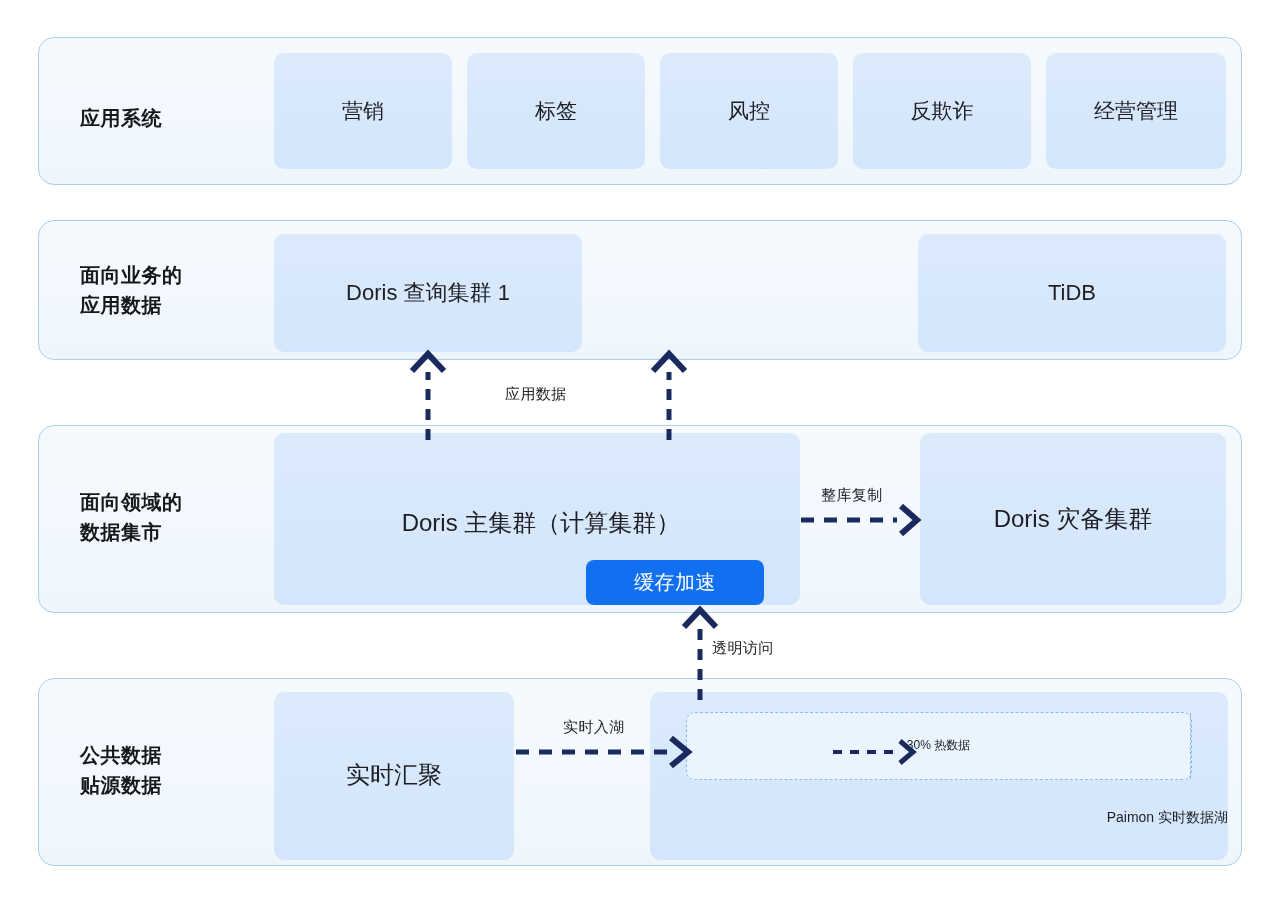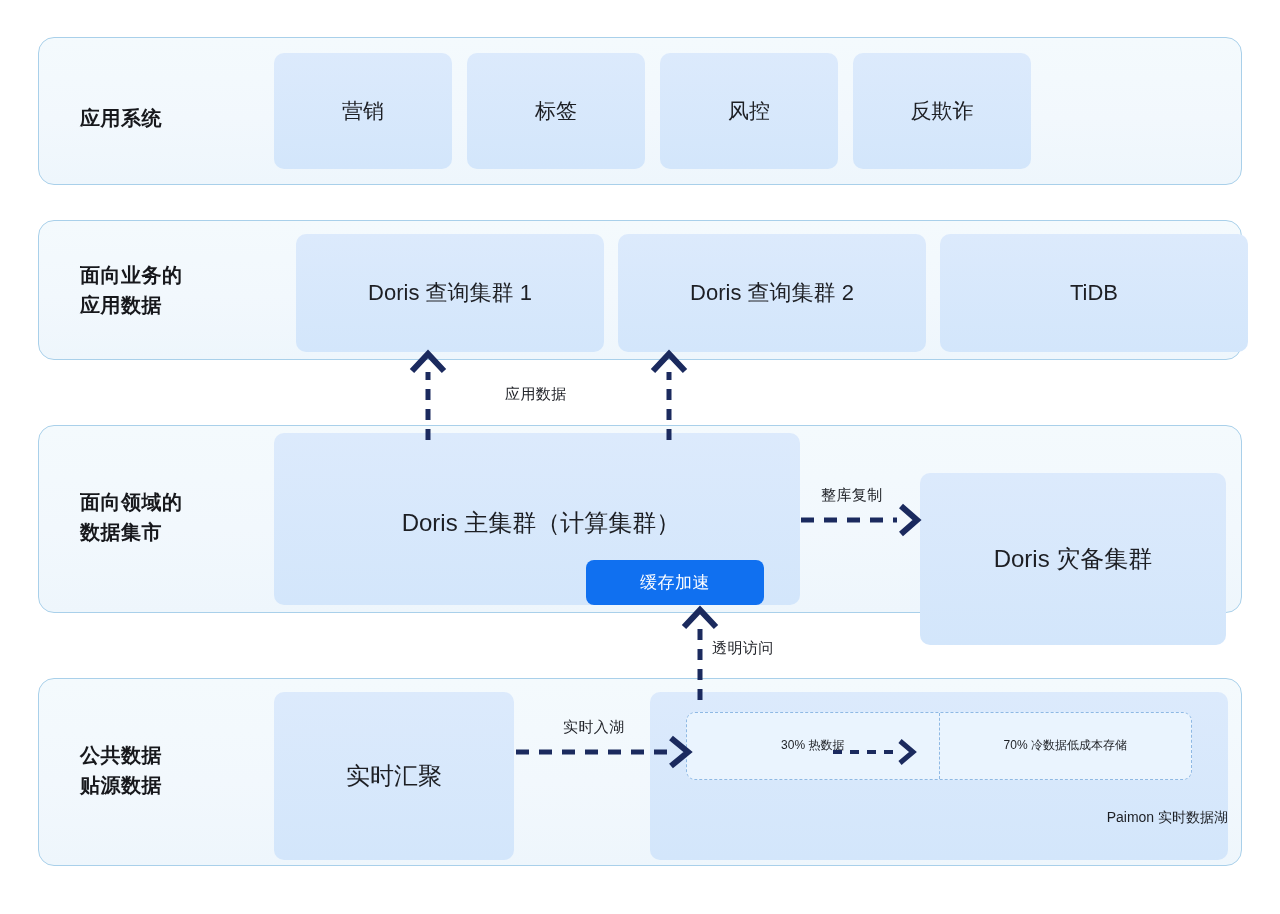--- a/index.html
+++ b/index.html
@@ -51,38 +51,38 @@
     border-radius: 10px;
     display: flex;
     align-items: center;
     justify-content: center;
     text-align: center;
     color: #1d1f24;
     font-size: 21px;
     line-height: 1.3;
   }
   .tile.app { font-size: 21px; }
-  .tile.big { font-size: 22px; margin-left: 22px; }
+  .tile.big { font-size: 22px; }
   .tile.huge { font-size: 24px; }
 
   
   .tile.mainbox {
     align-items: flex-start;
     padding-top: 74px;
     padding-left: 8px;
   }
 
   
   .badge {
     position: absolute;
     box-sizing: border-box;
     background: #1070f0;
     border-radius: 8px;
     color: #ffffff;
-    font-size: 17px;
+    font-size: 20px;
     display: flex;
     align-items: center;
     justify-content: center;
     letter-spacing: 0.5px;
   }
 
   
   .lake-panel {
     position: absolute;
     box-sizing: border-box;
@@ -151,65 +151,62 @@
   </div>
   <div class="tile app" style="left:467px; top:53px; width:178px; height:116px;">
     <span>标签</span>
   </div>
   <div class="tile app" style="left:660px; top:53px; width:178px; height:116px;">
     <span>风控</span>
   </div>
   <div class="tile app" style="left:853px; top:53px; width:178px; height:116px;align-items:center;">
     <span>反欺诈</span>
   </div>
+  <div class="tile app" style="left:1046px; top:53px; width:180px; height:116px;">
+    <span>经营管理</span>
+  </div>
 
   <div class="band" style="left:38px; top:220px; width:1204px; height:140px;"></div>
   <div class="band-label" style="top:260px;">面向业务的
 应用数据</div>
 
   <div class="tile big" style="left:274px; top:234px; width:308px; height:118px;">
     <span>Doris 查询集群 1</span>
   </div>
-  <div class="tile big" style="left:596px; top:234px; width:308px; height:118px;">
-    <span>Doris 查询集群 2</span>
-  </div>
   <div class="tile big" style="left:918px; top:234px; width:308px; height:118px;">
     <span>TiDB</span>
   </div>
 
   <div class="band" style="left:38px; top:425px; width:1204px; height:188px;"></div>
   <div class="band-label" style="top:487px;">面向领域的
 数据集市</div>
 
   <div class="tile huge mainbox" style="left:274px; top:433px; width:526px; height:172px;">
     <span>Doris 主集群（计算集群）</span>
   </div>
   <div class="badge" style="left:586px; top:560px; width:178px; height:45px;">
     <span>缓存加速</span>
   </div>
-  <div class="tile huge" style="left:920px; top:433px; width:306px; height:172px;margin-top:40px;">
+  <div class="tile huge" style="left:920px; top:433px; width:306px; height:172px;">
     <span>Doris 灾备集群</span>
   </div>
 
   <div class="band" style="left:38px; top:678px; width:1204px; height:188px;"></div>
   <div class="band-label" style="top:740px;">公共数据
 贴源数据</div>
 
-  <div class="tile huge" style="left:274px; top:692px; width:240px; height:168px;">
+  <div class="tile huge" style="left:274px; top:692px; width:240px; height:168px;font-family:Liberation Serif, serif;">
     <span>实时汇聚</span>
   </div>
 
   <div class="tile" style="left:650px; top:692px; width:578px; height:168px; display:block;">
     <div class="lake-panel" style="left:36px; top:20px; width:506px; height:68px; position:absolute;">
       <div class="lake-half left">
         <span>30% 热数据</span>
       </div>
-      <div class="lake-half">
-        <span>70% 冷数据低成本存储</span>
-      </div>
     </div>
     <div class="lake-title" style="top:116px;">Paimon 实时数据湖</div>
   </div>
 
   <div class="conn-label" style="left:505px; top:385px;">应用数据</div>
   <div class="conn-label" style="left:821px; top:486px;">整库复制</div>
   <div class="conn-label" style="left:712px; top:639px;">透明访问</div>
   <div class="conn-label" style="left:563px; top:718px;">实时入湖</div>
 
   <svg class="connectors" viewBox="0 0 1280 914" width="1280" height="914">

